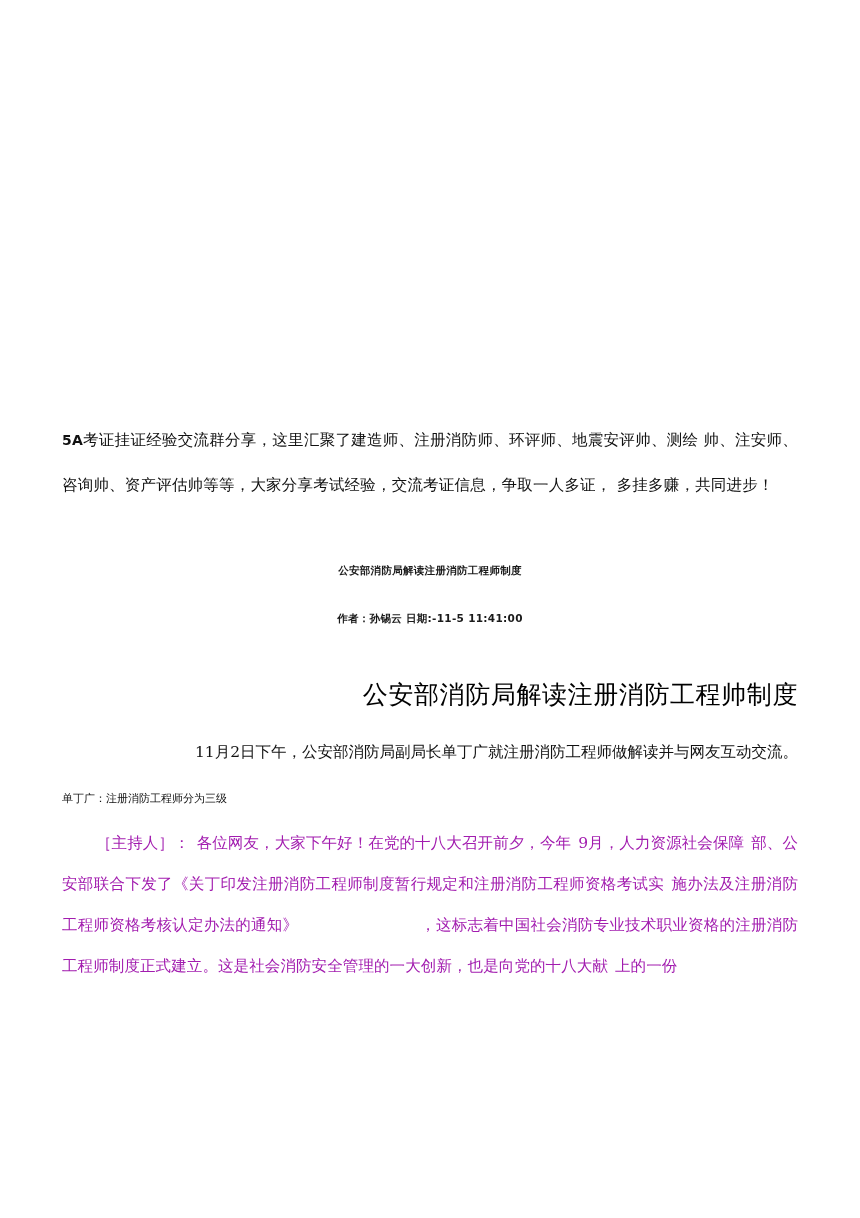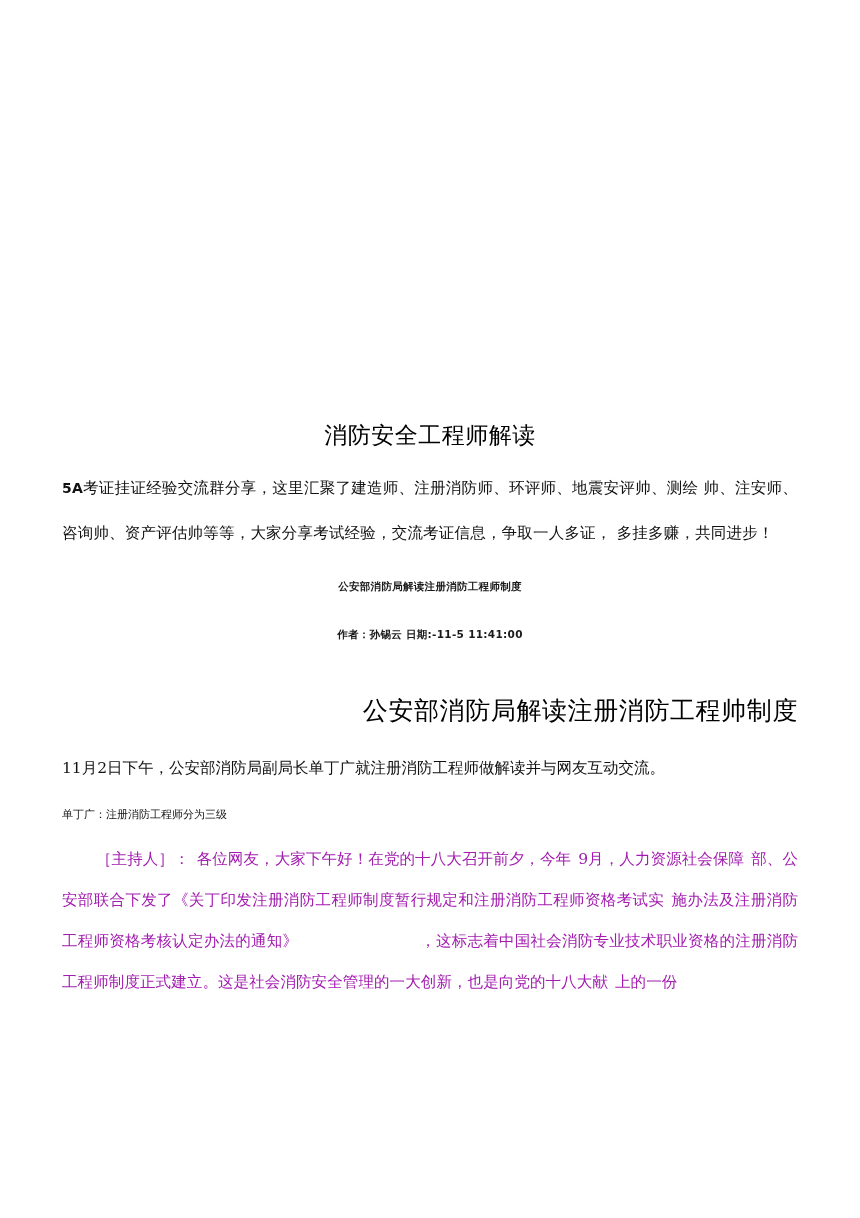--- a/index.html
+++ b/index.html
@@ -59,21 +59,21 @@
     letter-spacing: 0.2px;
   }
   .intro .lead {
     font-family: "DejaVu Sans", "Liberation Sans", sans-serif;
     font-weight: bold;
     font-size: 14px;
   }
 
   
   .meta-wrap {
-    margin-top: 24px;
+    margin-top: 56px;
     text-align: center;
   }
   .meta-title {
     font-family: "DejaVu Sans", "Liberation Sans", sans-serif;
     font-size: 10.5px;
     font-weight: bold;
     letter-spacing: 0.3px;
     color: #1a1a1a;
     margin: 0;
   }
@@ -96,21 +96,21 @@
     letter-spacing: 0.6px;
     margin: 50px 0 0 0;
     color: #000;
   }
 
   
   .lede {
     font-family: "DejaVu Serif", "Liberation Serif", serif;
     font-size: 15.5px;
     line-height: 45px;
-    text-align: left;
+    text-align: right;
     margin: 16px 0 0 0;
     color: #111;
   }
 
   
   .subheading {
     font-family: "DejaVu Serif", "Liberation Serif", serif;
     font-size: 11px;
     line-height: 40px;
     margin: 4px 0 0 0;
@@ -131,21 +131,20 @@
   .body-par .indent { display: inline-block; width: 34px; }
   .gap-sm { display: inline-block; width: 7px; }
   .gap-lg { display: inline-block; width: 122px; }
 </style>
 </head>
 <body>
 
 <div class="page">
   <div class="doc-body">
 
-    <h1 class="title-main">消防安全工程师解读</h1>
 
     <p class="intro"><span class="lead">5A</span><span>考证挂证经验交流群分享，这里汇聚了建造师、注册消防师、环评师、地震安评帅、测绘 帅、注安师、咨询帅、资产评估帅等等，大家分享考试经验，交流考证信息，争取一人多证， 多挂多赚，共同进步！</span></p>
 
     <div class="meta-wrap">
       <p class="meta-title">公安部消防局解读注册消防工程师制度</p>
       <p class="meta-author">作者：孙锡云 日期:-11-5 11:41:00</p>
     </div>
 
     <h2 class="article-heading">公安部消防局解读注册消防工程帅制度</h2>
 

